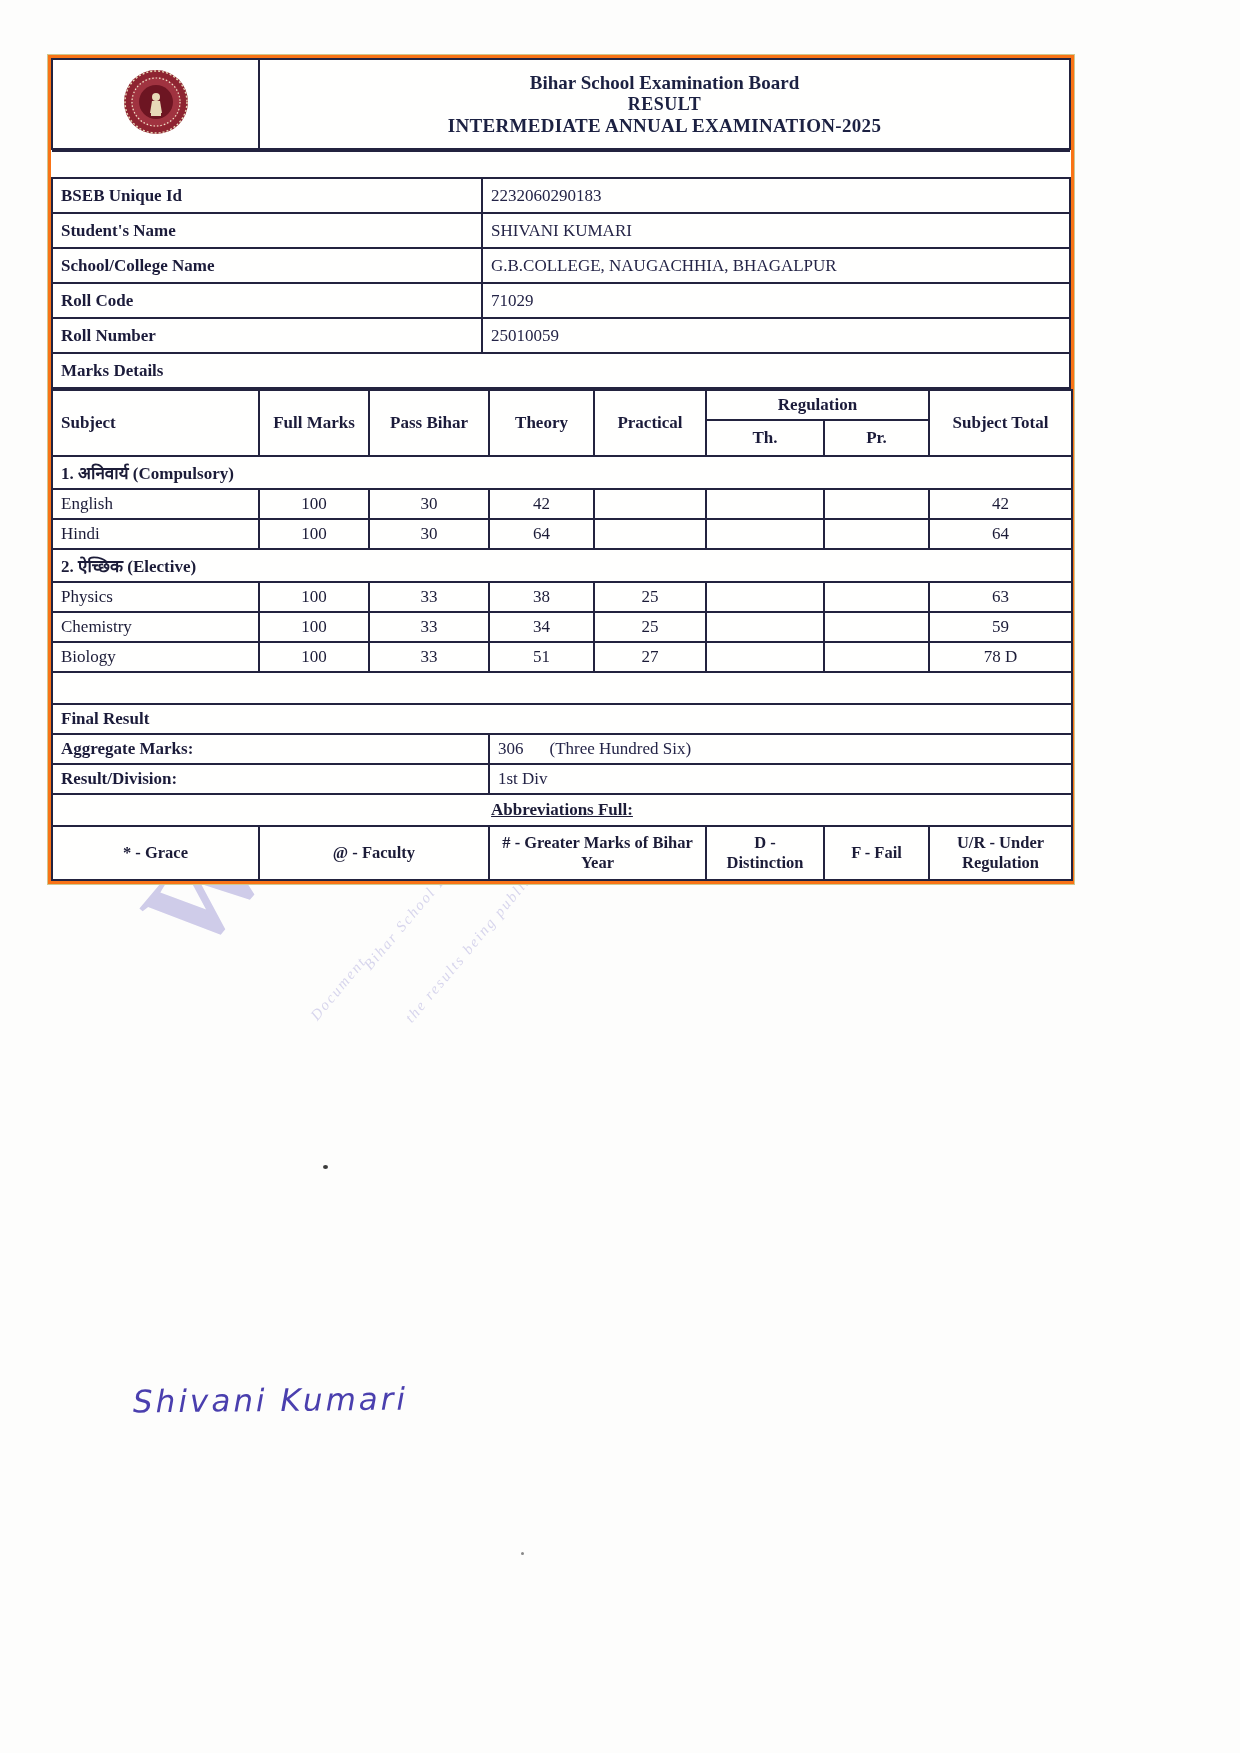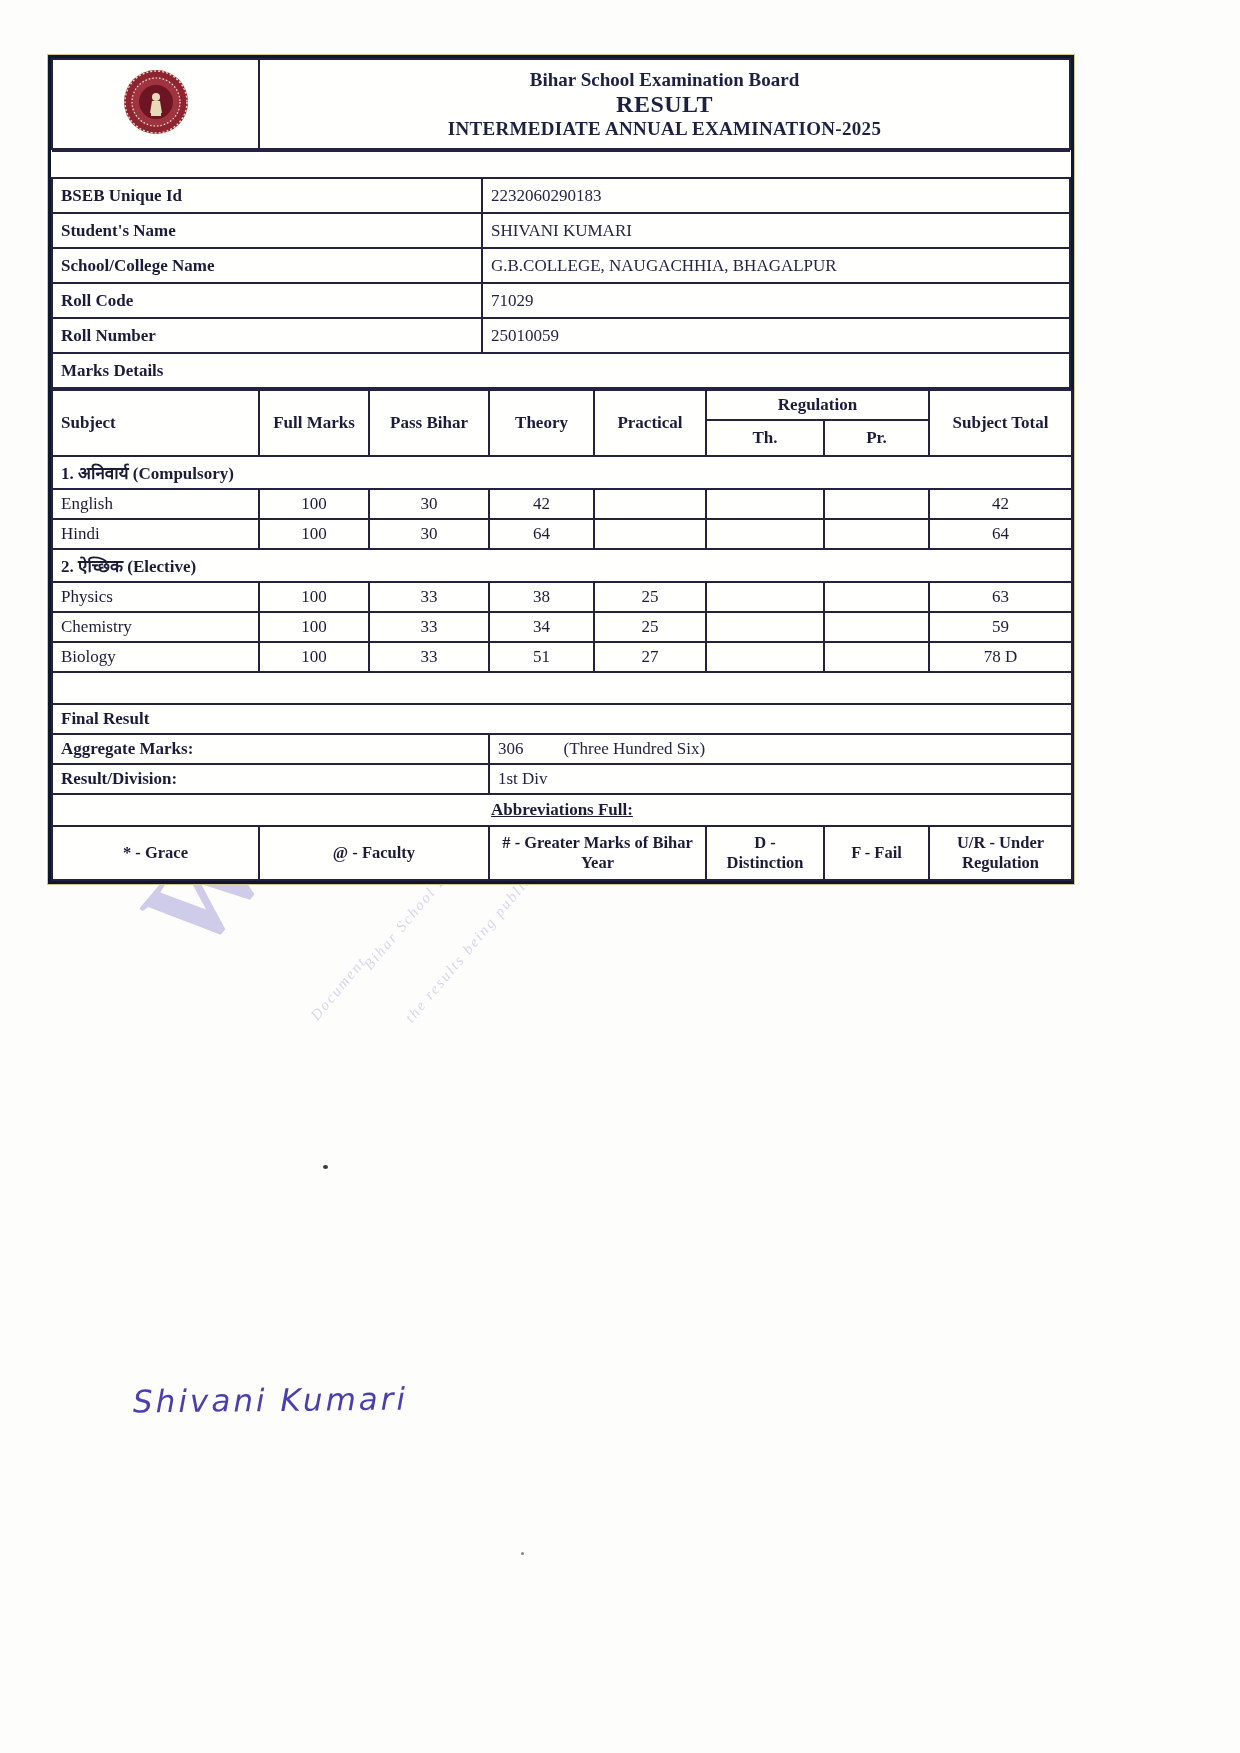--- a/index.html
+++ b/index.html
@@ -8,58 +8,58 @@
     background:#fdfdfc;
     font-family:"Liberation Serif", serif;
     color:#1c1c38;
     position:relative;
     overflow:hidden;
   }
   .page{position:absolute;inset:0;}
 
   .doc{
     position:absolute;left:48px;top:55px;width:1020px;
-    border:3px solid #0f172a;
+    border:3px solid #f97316;
     background:#fffffe;
     box-shadow:0 0 0 1px #cfc88f;
   }
 
   table{border-collapse:collapse;width:100%;table-layout:fixed;}
   td,th{
     border:2px solid #23233f;
     font-size:17px;
     padding:4px 8px;
     vertical-align:middle;
     word-wrap:break-word;
   }
   .lbl{font-weight:bold;color:#1b1b3a;}
   .val{color:#242447;}
 
   
   .hdr td{height:80px;}
   .logo-cell{text-align:center;}
   .title-cell{text-align:center;color:#1c2142;}
   .title-line1{font-weight:bold;font-size:19px;}
-  .title-line2{font-weight:bold;font-size:24px;letter-spacing:.5px;}
+  .title-line2{font-weight:bold;font-size:18px;letter-spacing:.5px;}
   .title-line3{font-weight:bold;font-size:19px;letter-spacing:.3px;}
 
   .spacer-row{height:8px;border-left:none;border-right:none;padding:0;}
 
   .info td{height:25px;}
 
   .section-row{font-weight:bold;text-align:left;height:22px;margin-top:44px;}
   .marks th{font-weight:bold;background:#fffffe;color:#1b1b3a;}
   .marks td.num{text-align:center;}
   .marks .subhead th{height:26px;}
   .empty-row td{height:22px;}
 
   .abbr-title{text-align:center;font-weight:bold;text-decoration:underline;height:22px;}
   .abbr-row td{text-align:center;font-weight:bold;height:44px;font-size:16.5px;}
 
-  .agg-num{margin-right:40px;}
+  .agg-num{margin-right:26px;}
 
   
   .wm-big{
     position:absolute;left:60px;top:300px;width:760px;height:620px;
     display:flex;align-items:center;justify-content:center;
     transform:rotate(-50deg);
     font-size:118px;font-weight:bold;letter-spacing:26px;
     color:rgba(118,108,196,0.34);
     font-family:"Liberation Serif", serif;
     pointer-events:none;white-space:nowrap;

